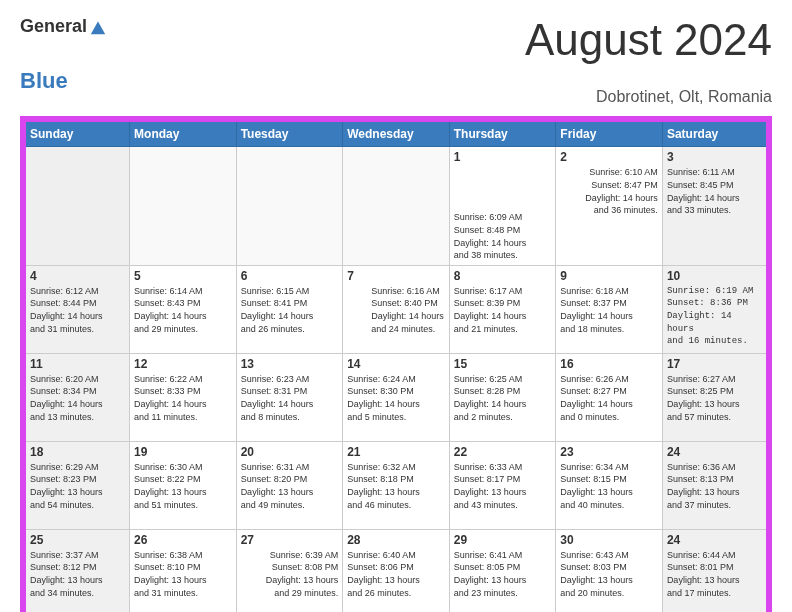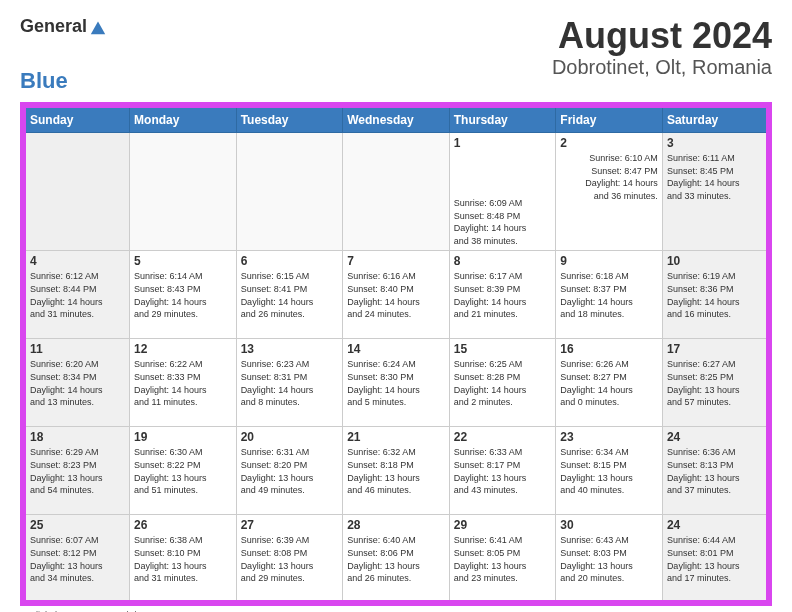--- a/index.html
+++ b/index.html
@@ -47,28 +47,29 @@
       width: 18px;
       height: 18px;
       margin-left: 2px;
       align-self: flex-start;
       margin-top: 2px;
     }
     .title-block {
       text-align: right;
     }
     .main-title {
-      font-size: 36px;
-      font-weight: bold;
+      font-size: 44px;
+      font-weight: normal;
       color: #333;
       line-height: 1.1;
     }
     .subtitle {
-      font-size: 20px;
+      font-size: 16px;
       color: #555;
+      margin-top: 24px;
     }
     .calendar {
       flex: 1;
       border: 6px solid #d946ef;
       border-collapse: collapse;
       width: 100%;
       table-layout: fixed;
     }
     .calendar th {
       background: #3a7bbd;
@@ -195,42 +196,42 @@
           </td>
           <td>
             <span class="day-number">6</span>
             <div class="day-info" style="white-space: pre-line;">Sunrise: 6:15 AM
 Sunset: 8:41 PM
 Daylight: 14 hours
 and 26 minutes.</div>
           </td>
           <td>
             <span class="day-number">7</span>
-            <div class="day-info" style="white-space: pre-line;">Sunrise: 6:16 AM
+            <div class="day-info" style="white-space: pre-line; margin-left: 24px;">Sunrise: 6:16 AM
 Sunset: 8:40 PM
 Daylight: 14 hours
 and 24 minutes.</div>
           </td>
           <td>
             <span class="day-number">8</span>
             <div class="day-info" style="white-space: pre-line;">Sunrise: 6:17 AM
 Sunset: 8:39 PM
 Daylight: 14 hours
 and 21 minutes.</div>
           </td>
           <td>
             <span class="day-number">9</span>
             <div class="day-info" style="white-space: pre-line;">Sunrise: 6:18 AM
 Sunset: 8:37 PM
 Daylight: 14 hours
 and 18 minutes.</div>
           </td>
           <td>
             <span class="day-number">10</span>
-            <div class="day-info" style="white-space: pre-line;">Sunrise: 6:19 AM
+            <div class="day-info" style="white-space: pre-line; font-family: Liberation Mono, monospace;">Sunrise: 6:19 AM
 Sunset: 8:36 PM
 Daylight: 14 hours
 and 16 minutes.</div>
           </td>
         </tr>
         <tr>
           <td>
             <span class="day-number">11</span>
             <div class="day-info" style="white-space: pre-line;">Sunrise: 6:20 AM
 Sunset: 8:34 PM
@@ -327,35 +328,35 @@
             <span class="day-number">24</span>
             <div class="day-info" style="white-space: pre-line;">Sunrise: 6:36 AM
 Sunset: 8:13 PM
 Daylight: 13 hours
 and 37 minutes.</div>
           </td>
         </tr>
         <tr>
           <td>
             <span class="day-number">25</span>
-            <div class="day-info" style="white-space: pre-line;">Sunrise: 6:07 AM
+            <div class="day-info" style="white-space: pre-line;">Sunrise: 3:37 AM
 Sunset: 8:12 PM
 Daylight: 13 hours
 and 34 minutes.</div>
           </td>
           <td>
             <span class="day-number">26</span>
             <div class="day-info" style="white-space: pre-line;">Sunrise: 6:38 AM
 Sunset: 8:10 PM
 Daylight: 13 hours
 and 31 minutes.</div>
           </td>
           <td>
             <span class="day-number">27</span>
-            <div class="day-info" style="white-space: pre-line;">Sunrise: 6:39 AM
+            <div class="day-info" style="white-space: pre-line; text-align: right;">Sunrise: 6:39 AM
 Sunset: 8:08 PM
 Daylight: 13 hours
 and 29 minutes.</div>
           </td>
           <td>
             <span class="day-number">28</span>
             <div class="day-info" style="white-space: pre-line;">Sunrise: 6:40 AM
 Sunset: 8:06 PM
 Daylight: 13 hours
 and 26 minutes.</div>

